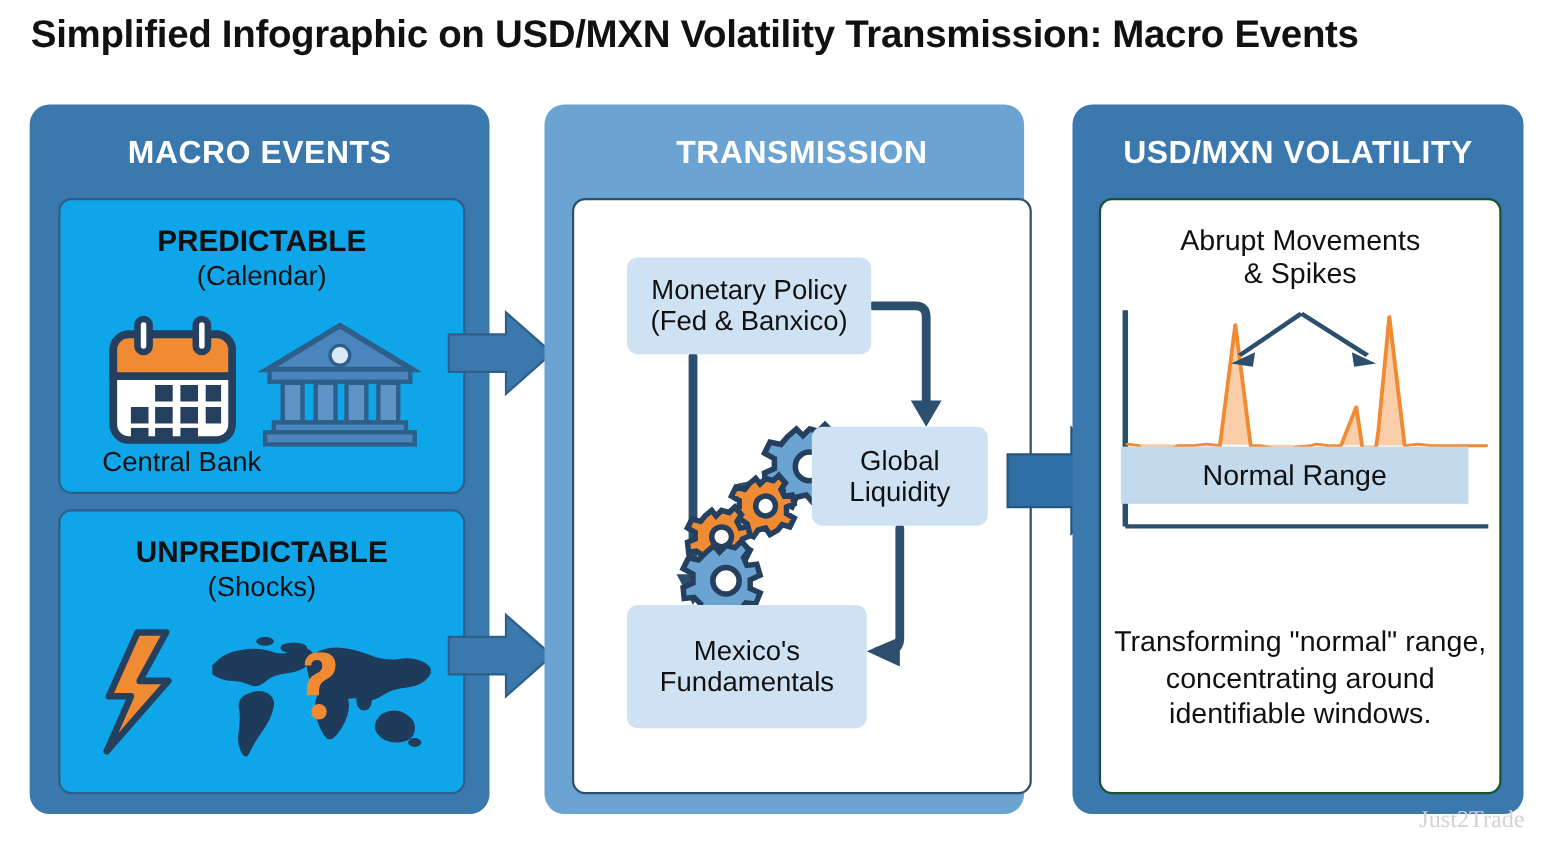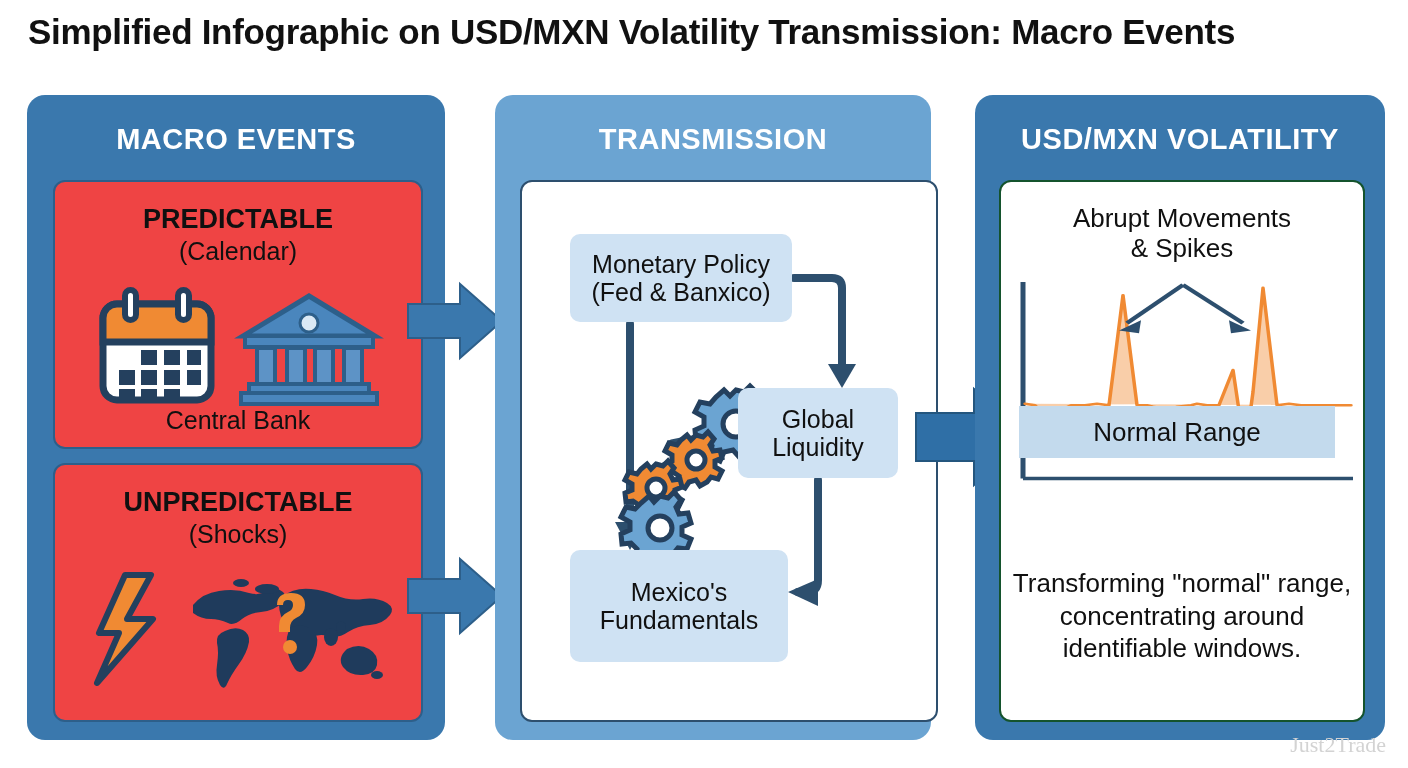--- a/index.html
+++ b/index.html
@@ -17,43 +17,43 @@
   
   .panel{position:absolute;border-radius:18px;}
   .panel-head{
     width:100%;text-align:center;color:#ffffff;
     font-weight:bold;font-size:29px;letter-spacing:0.5px;
   }
   #panel-left{left:27px;top:95px;width:418px;height:645px;background:#3a78ad;}
   #panel-mid{left:495px;top:95px;width:436px;height:645px;background:#6ba4d2;}
   #panel-right{left:975px;top:95px;width:410px;height:645px;background:#3a78ad;}
   #panel-left .panel-head,#panel-right .panel-head{padding-top:28px;}
-  #panel-mid .panel-head{padding-top:28px;}
+  #panel-mid .panel-head{padding-top:28px;padding-left:16px;}
 
   
   .lcard{
     position:absolute;left:26px;width:366px;
-    background:#ef4444;border:2px solid #2d5f8a;border-radius:12px;
+    background:#0ea5e9;border:2px solid #2d5f8a;border-radius:12px;
   }
   #card-pred{top:85px;height:265px;}
   #card-unpred{top:368px;height:255px;}
   .lcard .c-title{
     text-align:center;font-weight:bold;font-size:27px;color:#101010;
     margin-top:22px;
   }
   .lcard .c-sub{
     text-align:center;font-size:25px;color:#101010;margin-top:2px;
   }
   .icon-row{
     position:absolute;left:0;width:100%;display:flex;
     align-items:flex-end;justify-content:center;gap:22px;
   }
   .cb-label{
-    position:absolute;width:100%;text-align:center;
-    font-size:25px;color:#101010;
+    position:absolute;width:100%;text-align:left;
+    font-size:25px;color:#101010;padding-left:38px;
   }
 
   
   #mid-inner{
     position:absolute;left:25px;top:85px;width:386px;height:538px;
     background:#ffffff;border:2px solid #2d4f6e;border-radius:12px;padding-left:28px;
   }
   .fbox{
     position:absolute;background:#cfe2f3;border-radius:10px;
     display:flex;flex-direction:column;align-items:center;justify-content:center;

